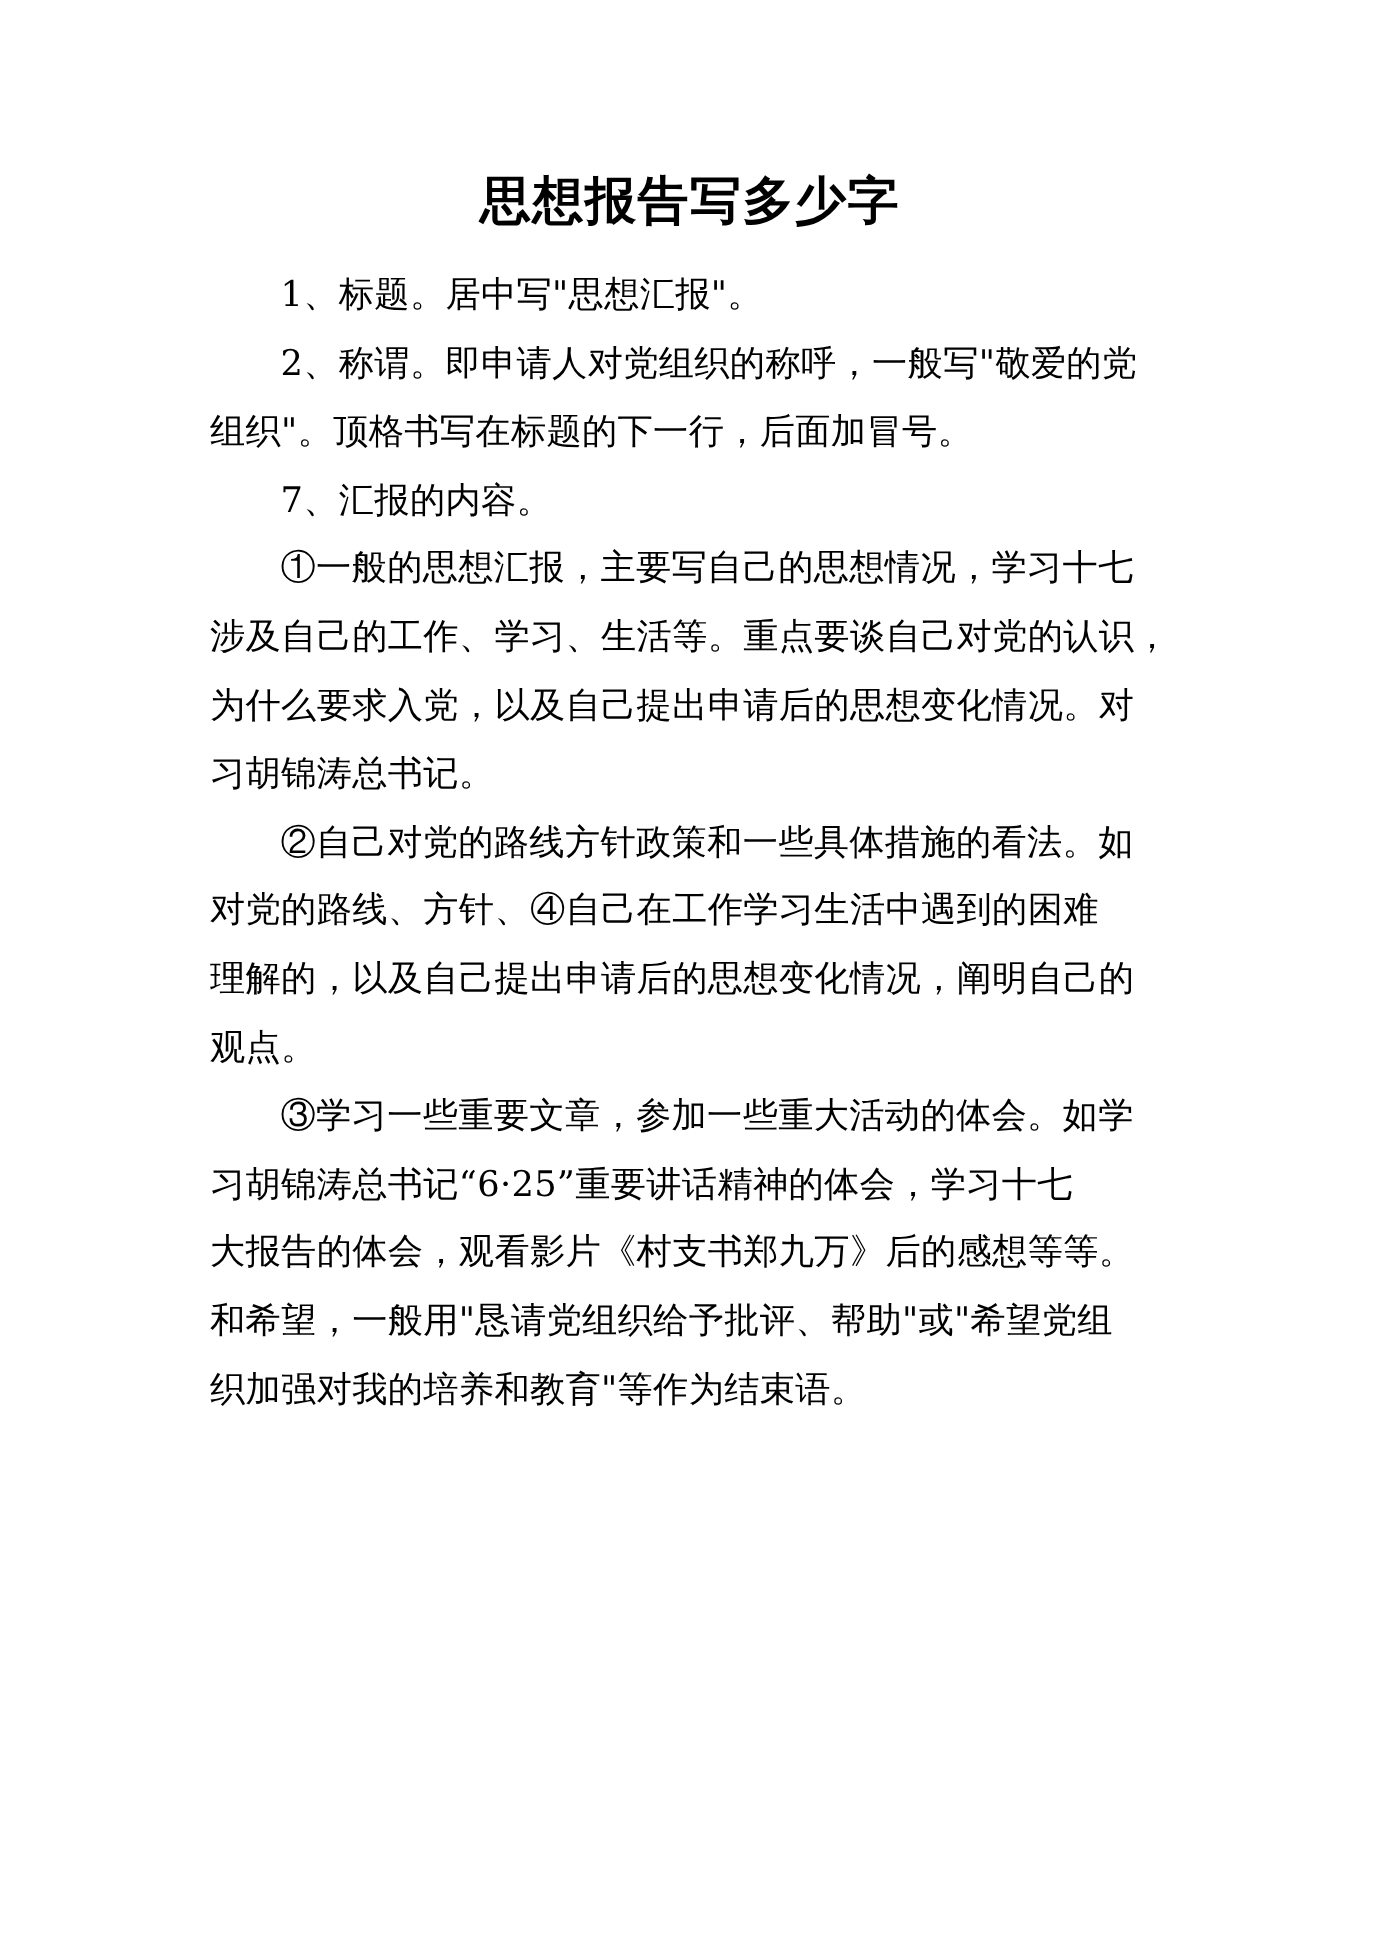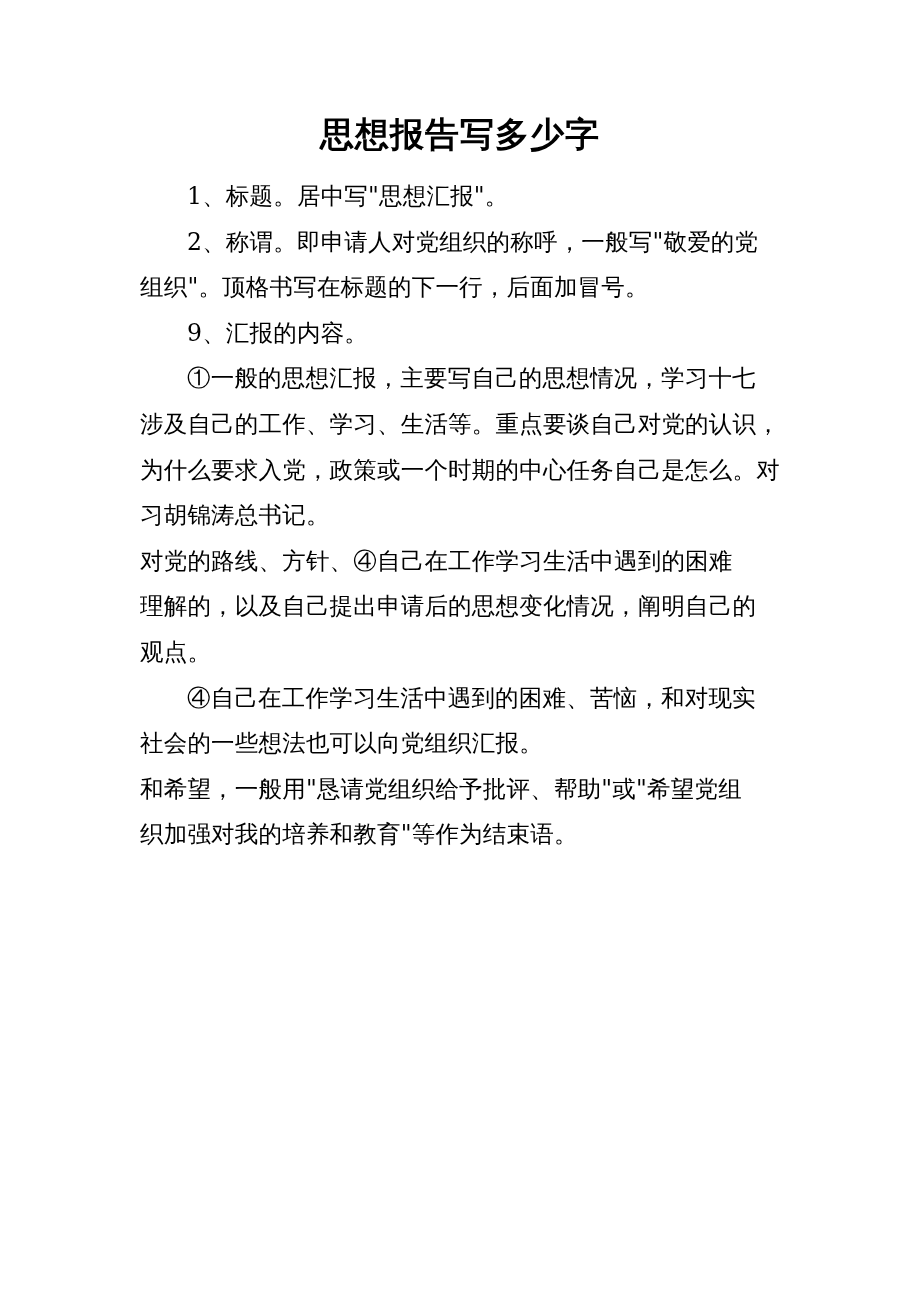--- a/index.html
+++ b/index.html
@@ -63,40 +63,42 @@
     <div>
       <div class="line indent">1、标题。居中写"思想汇报"。</div>
     </div>
 
     <div>
       <div class="line indent">2、称谓。即申请人对党组织的称呼，一般写"敬爱的党</div>
       <div class="line">组织"。顶格书写在标题的下一行，后面加冒号。</div>
     </div>
 
     <div>
-      <div class="line indent">9、汇报的内容。</div>
+      <div class="line indent">7、汇报的内容。</div>
     </div>
 
     <div>
       <div class="line indent">①一般的思想汇报，主要写自己的思想情况，学习十七</div>
       <div class="line">涉及自己的工作、学习、生活等。重点要谈自己对党的认识，</div>
-      <div class="line">为什么要求入党，政策或一个时期的中心任务自己是怎么。对</div>
+      <div class="line">为什么要求入党，以及自己提出申请后的思想变化情况。对</div>
       <div class="line">习胡锦涛总书记。</div>
     </div>
 
     <div>
+      <div class="line indent">②自己对党的路线方针政策和一些具体措施的看法。如</div>
       <div class="line">对党的路线、方针、④自己在工作学习生活中遇到的困难</div>
       <div class="line">理解的，以及自己提出申请后的思想变化情况，阐明自己的</div>
       <div class="line">观点。</div>
     </div>
 
+    <div>
+      <div class="line indent">③学习一些重要文章，参加一些重大活动的体会。如学</div>
+      <div class="line">习胡锦涛总书记“6·25”重要讲话精神的体会，学习十七</div>
+      <div class="line">大报告的体会，观看影片《村支书郑九万》后的感想等等。</div>
+    </div>
 
-    <div>
-      <div class="line indent">④自己在工作学习生活中遇到的困难、苦恼，和对现实</div>
-      <div class="line">社会的一些想法也可以向党组织汇报。</div>
-    </div>
 
     <div>
       <div class="line">和希望，一般用"恳请党组织给予批评、帮助"或"希望党组</div>
       <div class="line">织加强对我的培养和教育"等作为结束语。</div>
     </div>
   </div>
 </div>
 
 </body></html>

